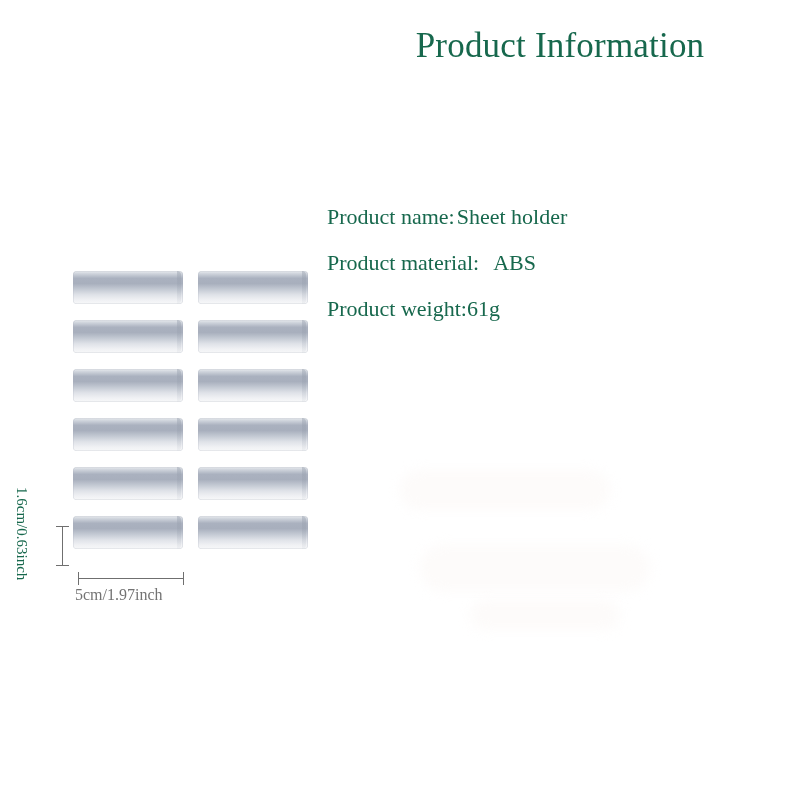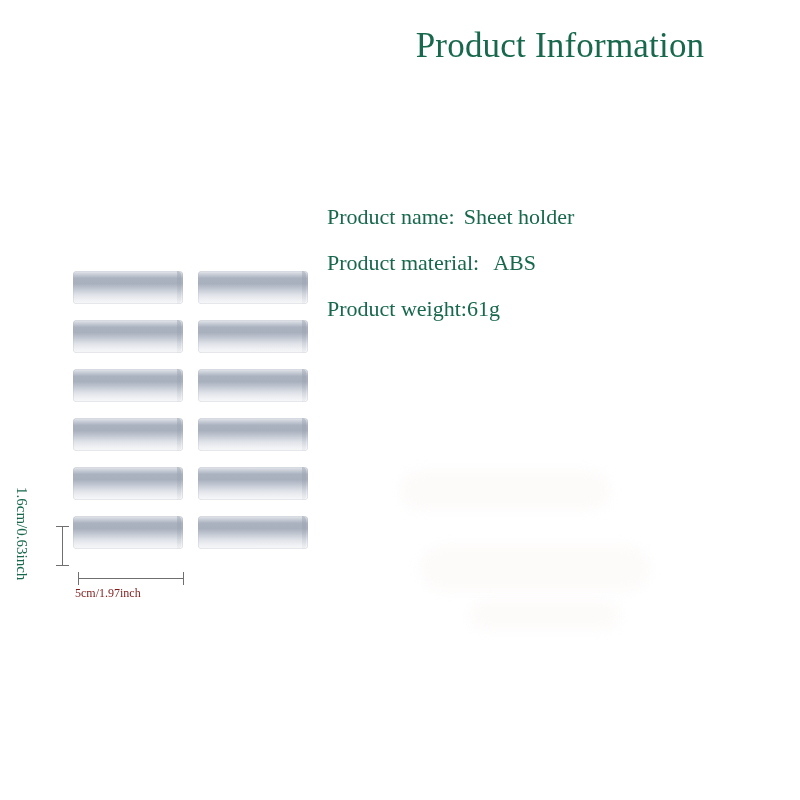--- a/index.html
+++ b/index.html
@@ -57,21 +57,21 @@
     width: 460px;
   }
   .spec-row {
     color: #17684d;
     font-size: 22px;
     line-height: 46px;
     white-space: nowrap;
   }
   .spec-label { }
   .spec-value { }
-  .spec-row.gap-sm .spec-value { margin-left: 9px; }
+  .spec-row.gap-sm .spec-value { margin-left: 2px; }
   .spec-row.gap-md .spec-value { margin-left: 14px; text-align: right; }
   .spec-row.gap-lg .spec-value { }
 
   
   #product-grid {
     position: absolute;
     left: 73px;
     top: 271px;
     display: grid;
     grid-template-columns: 110px 110px;
@@ -159,22 +159,22 @@
     height: 13px;
     background: #6f6f6f;
   }
   #dim-width::before { left: 0; }
   #dim-width::after  { right: 0; }
 
   #dim-width-label {
     position: absolute;
     left: 75px;
     top: 586px;
-    color: #7f1d1d;
-    font-size: 12px;
+    color: #737373;
+    font-size: 16px;
     white-space: nowrap;
   }
 </style>
 </head>
 <body>
 
 <div id="canvas">
 
   <div class="ghost g1"></div>
   <div class="ghost g2"></div>

